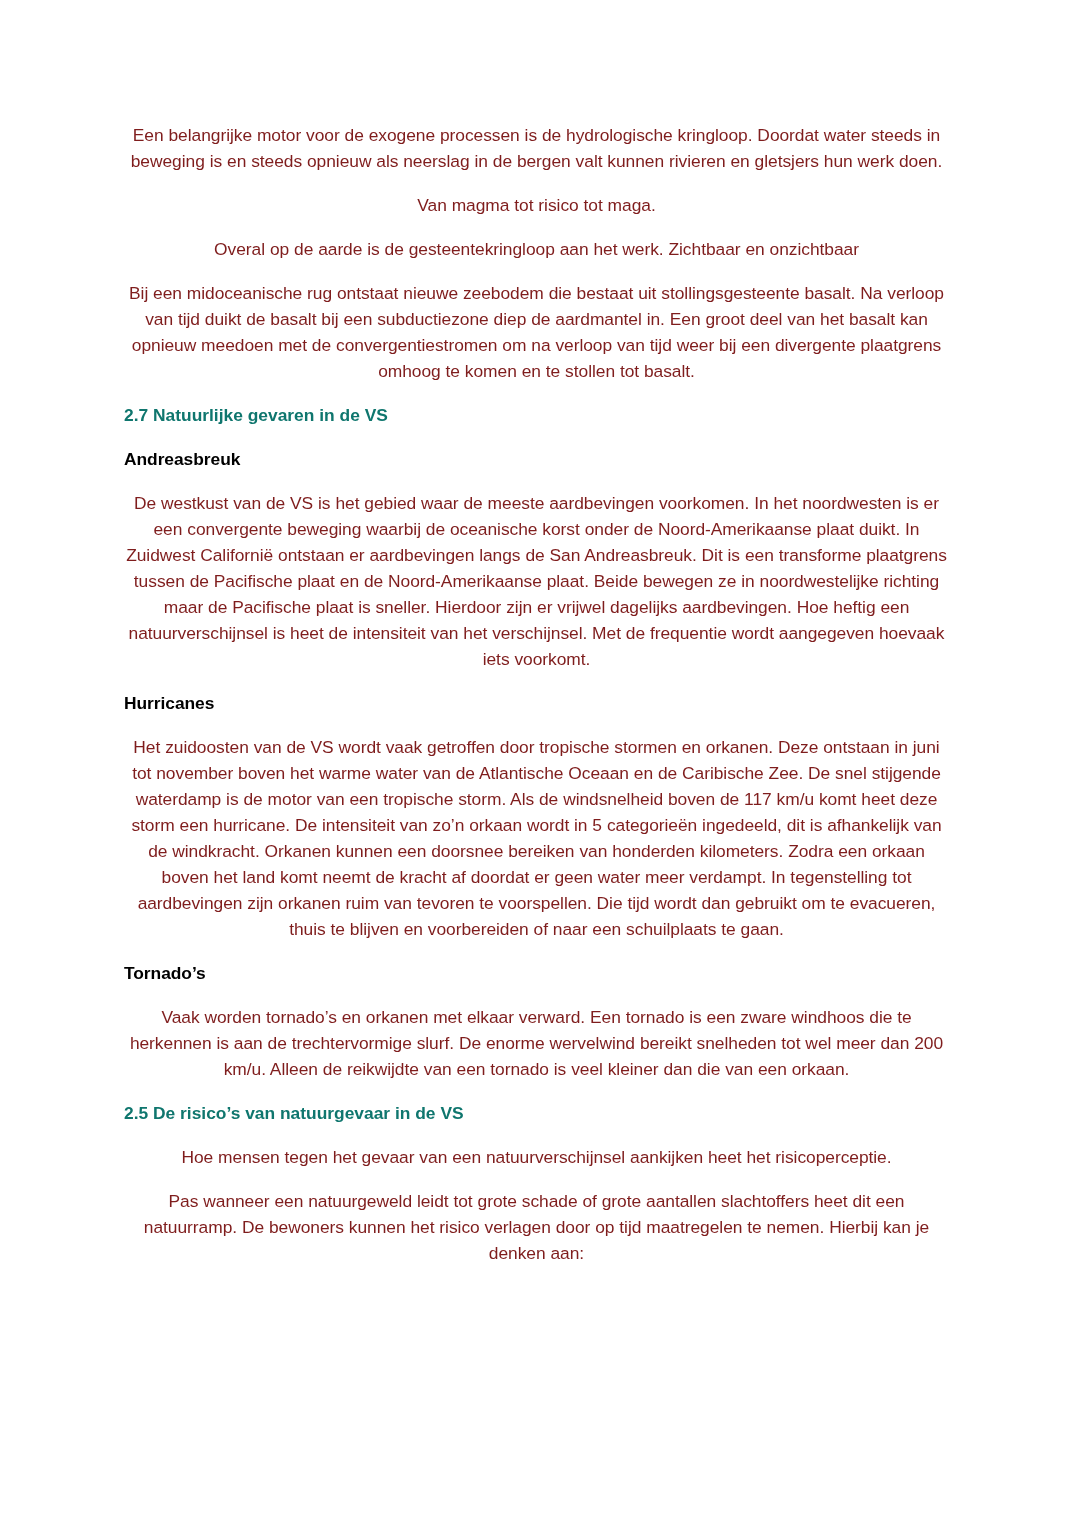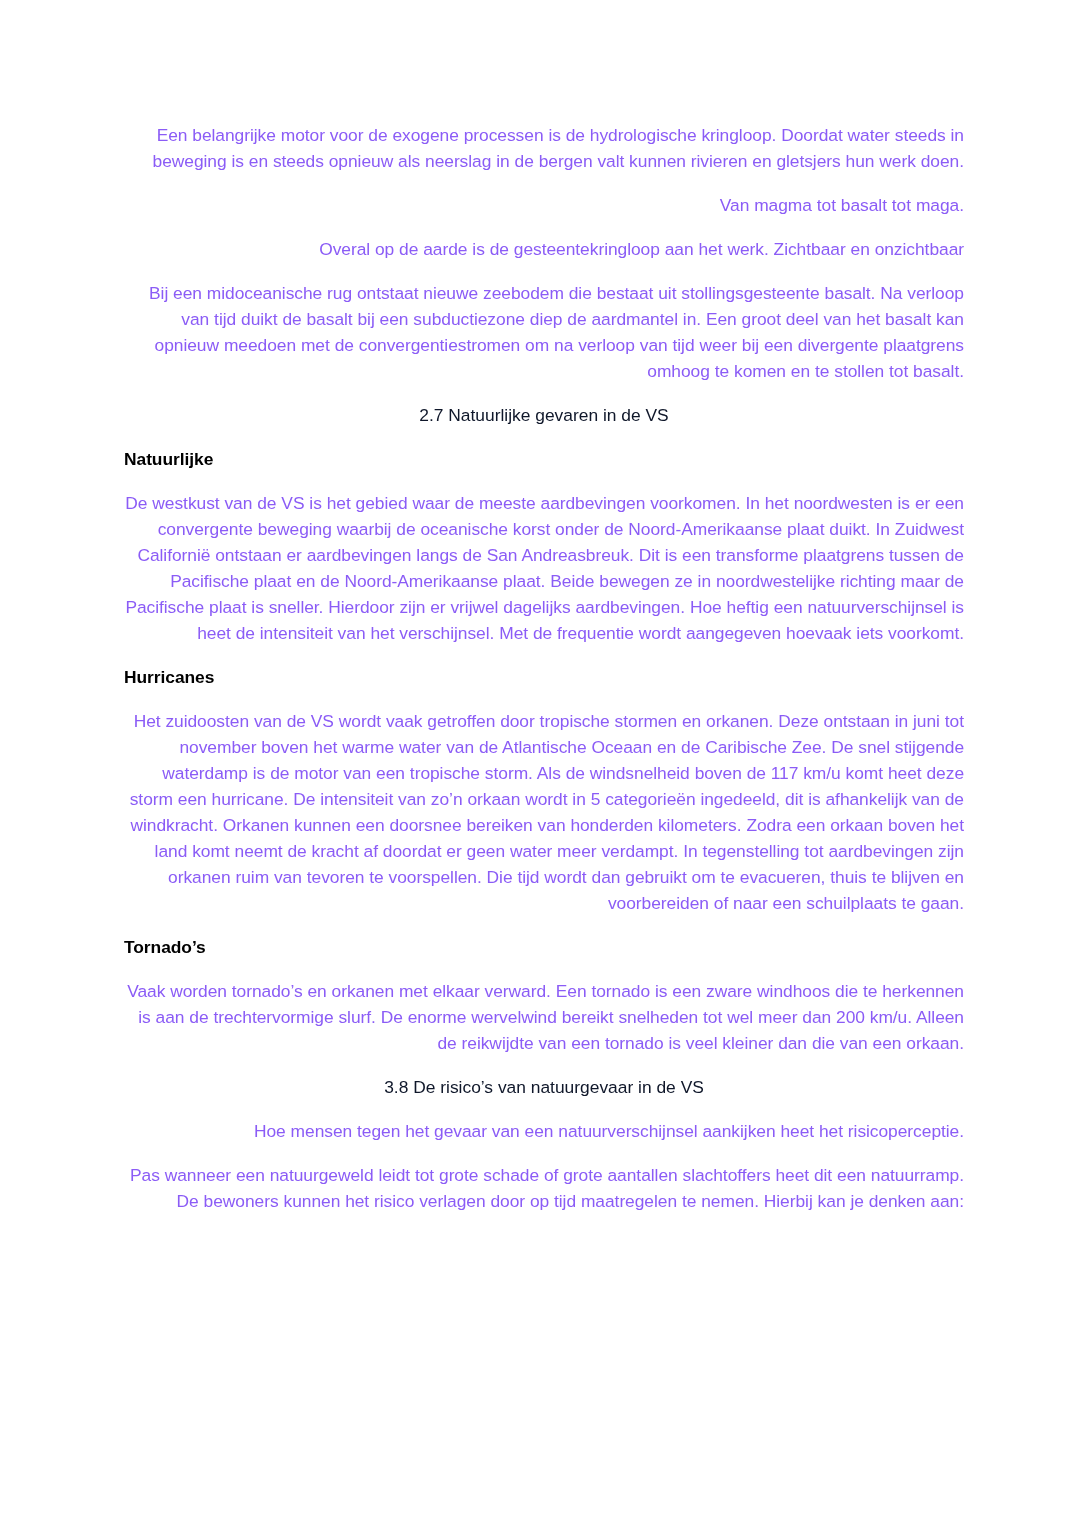--- a/index.html
+++ b/index.html
@@ -21,59 +21,58 @@
     background: #ffffff;
     box-sizing: border-box;
   }
   .content {
     position: absolute;
     left: 124px;
     top: 122px;
     width: 840px;
   }
   p.body-text {
-    margin: 0 0 18px 0;
+    margin: 0 15px 18px 0;
     font-size: 17.4px;
     line-height: 26px;
     font-weight: 400;
     letter-spacing: -0.05px;
-    color: #8b5cf6;
-    text-align: right;
+    color: #7f1d1d;
+    text-align: center;
     word-spacing: 0.1px;
   }
   h3.heading {
     margin: 0 0 18px 0;
     font-size: 17.4px;
     line-height: 26px;
     font-weight: 700;
     letter-spacing: -0.05px;
     color: #000000;
   }
   p.section-title {
     margin: 0 0 18px 0;
     font-size: 17.4px;
     line-height: 26px;
-    font-weight: 400;
-    color: #0f172a;
-    text-align: center;
+    font-weight: 700;
+    color: #0f766e;
   }
 </style>
 </head>
 <body>
 
 <div class="page">
   <div class="content">
     <p class="body-text">Een belangrijke motor voor de exogene processen is de hydrologische kringloop. Doordat water steeds in beweging is en steeds opnieuw als neerslag in de bergen valt kunnen rivieren en gletsjers hun werk doen.</p>
-    <p class="body-text">Van magma tot basalt tot maga.</p>
+    <p class="body-text">Van magma tot risico tot maga.</p>
     <p class="body-text">Overal op de aarde is de gesteentekringloop aan het werk. Zichtbaar en onzichtbaar</p>
     <p class="body-text">Bij een midoceanische rug ontstaat nieuwe zeebodem die bestaat uit stollingsgesteente basalt. Na verloop van tijd duikt de basalt bij een subductiezone diep de aardmantel in. Een groot deel van het basalt kan opnieuw meedoen met de convergentiestromen om na verloop van tijd weer bij een divergente plaatgrens omhoog te komen en te stollen tot basalt.</p>
     <p class="section-title">2.7 Natuurlijke gevaren in de VS</p>
-    <h3 class="heading">Natuurlijke</h3>
+    <h3 class="heading">Andreasbreuk</h3>
     <p class="body-text">De westkust  van de VS is het gebied waar de meeste aardbevingen voorkomen. In het noordwesten is er een convergente beweging waarbij de oceanische korst onder de Noord-Amerikaanse plaat duikt. In Zuidwest Californië ontstaan er aardbevingen langs de San Andreasbreuk. Dit is een transforme plaatgrens tussen de Pacifische plaat en de Noord-Amerikaanse plaat. Beide bewegen ze in noordwestelijke richting maar de Pacifische plaat is sneller. Hierdoor zijn er vrijwel dagelijks aardbevingen. Hoe heftig een natuurverschijnsel is heet de intensiteit van het verschijnsel. Met de frequentie wordt aangegeven hoevaak iets voorkomt.</p>
     <h3 class="heading">Hurricanes</h3>
     <p class="body-text">Het zuidoosten van de VS wordt vaak getroffen door tropische stormen en orkanen. Deze ontstaan in juni tot november boven het warme water van de Atlantische Oceaan en de Caribische Zee. De snel stijgende waterdamp is de motor van een tropische storm. Als de windsnelheid boven de 117 km/u komt heet deze storm een hurricane. De intensiteit van zo’n orkaan wordt in 5 categorieën ingedeeld, dit is afhankelijk van de windkracht. Orkanen kunnen een doorsnee bereiken van honderden kilometers. Zodra een orkaan boven het land komt neemt de kracht af doordat er geen water meer verdampt. In tegenstelling tot aardbevingen zijn orkanen ruim van tevoren te voorspellen. Die tijd wordt dan gebruikt om te evacueren, thuis te blijven en voorbereiden of naar een schuilplaats te gaan.</p>
     <h3 class="heading">Tornado’s</h3>
     <p class="body-text">Vaak worden tornado’s en orkanen met elkaar verward. Een tornado is een zware windhoos die te herkennen is aan de trechtervormige slurf. De enorme wervelwind bereikt snelheden tot wel meer dan 200 km/u. Alleen de reikwijdte van een tornado is veel kleiner dan die van een orkaan.</p>
-    <p class="section-title">3.8 De risico’s van natuurgevaar in de VS</p>
+    <p class="section-title">2.5 De risico’s van natuurgevaar in de VS</p>
     <p class="body-text">Hoe mensen tegen het gevaar van een natuurverschijnsel aankijken heet het risicoperceptie.</p>
     <p class="body-text">Pas wanneer een natuurgeweld leidt tot grote schade of grote aantallen slachtoffers heet dit een natuurramp. De bewoners kunnen het risico verlagen door op tijd maatregelen te nemen. Hierbij kan je denken aan:</p>
   </div>
 </div>
 
 </body></html>

